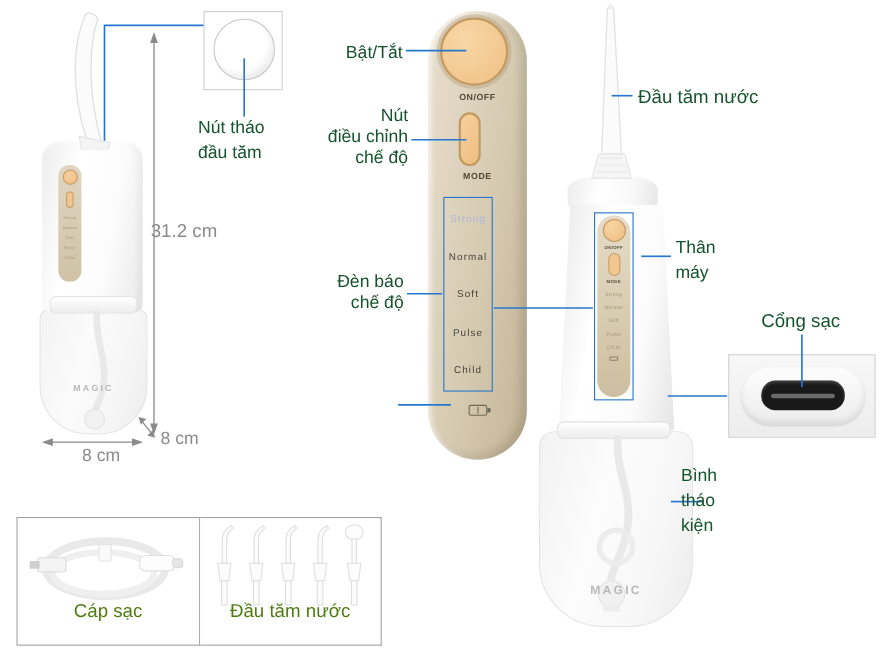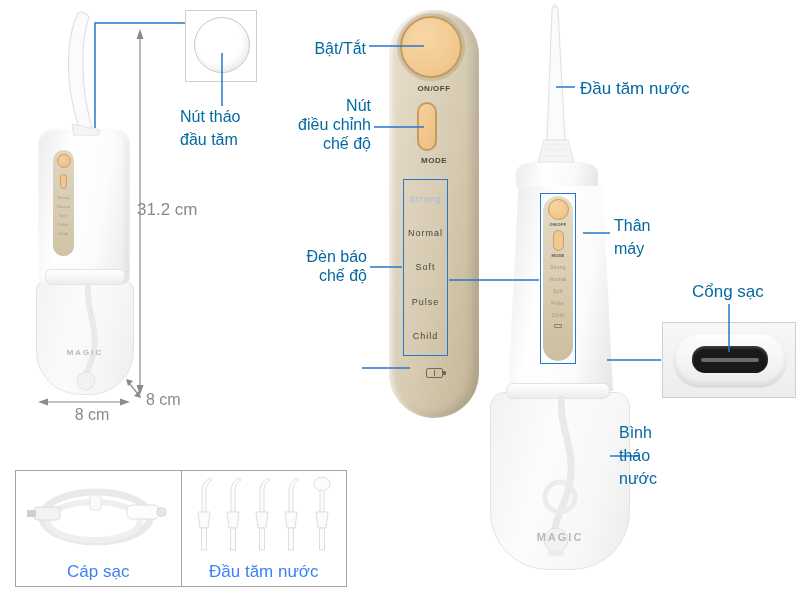--- a/index.html
+++ b/index.html
@@ -2,21 +2,21 @@
 <html><head>
 <meta charset="utf-8">
 <style>
   * { margin:0; padding:0; box-sizing:border-box; }
   html,body { width:800px; height:600px; background:#fff; overflow:hidden;
     font-family:"Liberation Sans", sans-serif; }
   #stage { position:relative; width:800px; height:600px; background:#fff; }
   .abs { position:absolute; }
 
   
-  .lbl { position:absolute; color:#0369a1; font-size:16px; line-height:23px; z-index:7; }
+  .lbl { position:absolute; color:#14532d; font-size:16px; line-height:23px; z-index:7; }
   .lbl.r { text-align:right; }
   .lbl.c { text-align:left; }
   .dim { position:absolute; color:#8a8a8a; font-size:17px; z-index:7; }
 
   
   .l-body { left:38px; top:128px; width:92px; height:156px;
     background:linear-gradient(100deg,#ececec,#ffffff 32%,#fcfcfc 65%,#e9e9e9);
     border-radius:16px 16px 8px 8px; z-index:2;
     box-shadow:inset 0 2px 3px rgba(255,255,255,.9), inset -4px 0 7px rgba(0,0,0,.05);}
   .l-panel { left:53px; top:150px; width:21px; height:106px; border-radius:10px;
@@ -93,22 +93,22 @@
   .r-collar { left:506px; top:383px; width:104px; height:16px; border-radius:7px;
     background:linear-gradient(180deg,#ffffff,#ececec); border:1px solid #e2e2e2; z-index:3; }
   .r-tank { left:490px; top:392px; width:140px; height:178px;
     border-radius:14px 14px 58px 58px; border:1px solid #e4e4e4;
     background:linear-gradient(105deg,#f2f2f2,#fcfcfc 38%,#f7f7f7 72%,#ececec); z-index:1; }
 
   
   .acc-wrap { left:15px; top:470px; width:332px; height:117px; display:flex; z-index:4; }
   .acc-cell { border:1px solid #a3a3a3; flex:1; position:relative; background:#fff; }
   .acc-cell + .acc-cell { border-left:none; }
-  .acc-lbl { position:absolute; bottom:4px; width:100%; text-align:center;
-    font-size:17px; color:#3b82f6; }
+  .acc-lbl { position:absolute; bottom:20px; width:100%; text-align:center;
+    font-size:17px; color:#4d7c0f; }
 
   svg.overlay { position:absolute; left:0; top:0; z-index:6; pointer-events:none; }
   svg.art { position:absolute; z-index:3; }
 </style>
 </head>
 <body>
 
 <div id="stage">
 
   <svg class="art" style="left:48px; top:8px;" width="60" height="128" viewBox="0 0 60 128">
@@ -211,21 +211,21 @@
     <div class="usb-pill">
       <div class="usb-port">
         <div class="usb-pin"></div>
       </div>
     </div>
   </div>
 
   <div class="lbl" style="left:619px; top:421px; width:70px;">
     <span style="display:block">Bình</span>
     <span style="display:block">tháo</span>
-    <span style="display:block">nước</span>
+    <span style="display:block">kiện</span>
   </div>
 
   <div class="abs acc-wrap">
     <div class="acc-cell">
       <svg style="position:absolute; left:8px; top:8px;" width="145" height="80" viewBox="0 0 145 80">
         <ellipse cx="72" cy="38" rx="54" ry="25" fill="none" stroke="#e9e9e9" stroke-width="7"></ellipse>
         <ellipse cx="70" cy="42" rx="46" ry="19" fill="none" stroke="#efefef" stroke-width="6"></ellipse>
         <rect x="10" y="28" width="26" height="13" rx="3" fill="#f3f3f3" stroke="#dcdcdc"></rect>
         <rect x="3" y="31" width="9" height="7" fill="#cfcfcf"></rect>
         <rect x="103" y="26" width="32" height="14" rx="5" fill="#fdfdfd" stroke="#e0e0e0"></rect>

